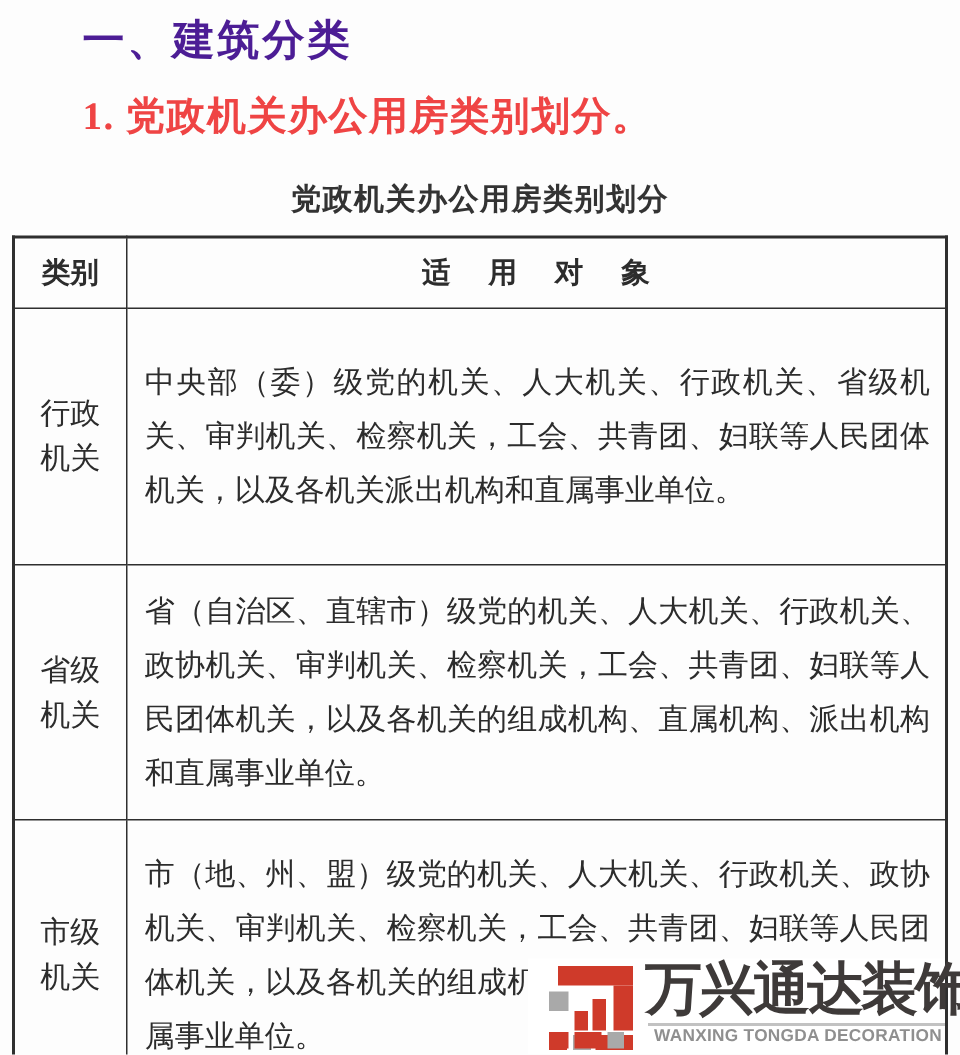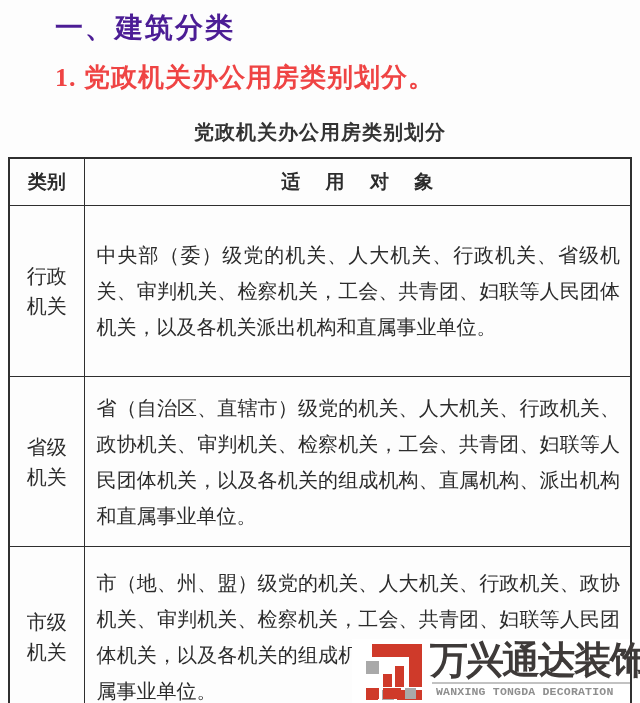--- a/index.html
+++ b/index.html
@@ -80,21 +80,21 @@
     background:#c2c2c2;
   }
   .wm-brand{
     position:absolute;left:78px;top:-2px;width:200px;
     font-family:"Liberation Sans", sans-serif;
     font-size:38px;line-height:46px;font-weight:700;
     color:#3e3a39;letter-spacing:-2px;white-space:nowrap;
   }
   .wm-en{
     position:absolute;left:84px;top:46px;
-    font-family:Liberation Mono, monospace;
+    font-family:Liberation Sans, sans-serif;
     font-size:11.5px;font-weight:700;color:#8f8f8f;
     letter-spacing:0.2px;white-space:nowrap;
   }
   .wm-sq{position:absolute;top:49px;height:11px;}
   .wm-sq1{left:16px;width:11px;background:#cf3a2a;}
   .wm-sq2{left:31px;width:18px;background:#cf3a2a;}
   .wm-sq3{left:53px;width:11px;background:#a9a9a9;}
 </style>
 </head>
 <body>

